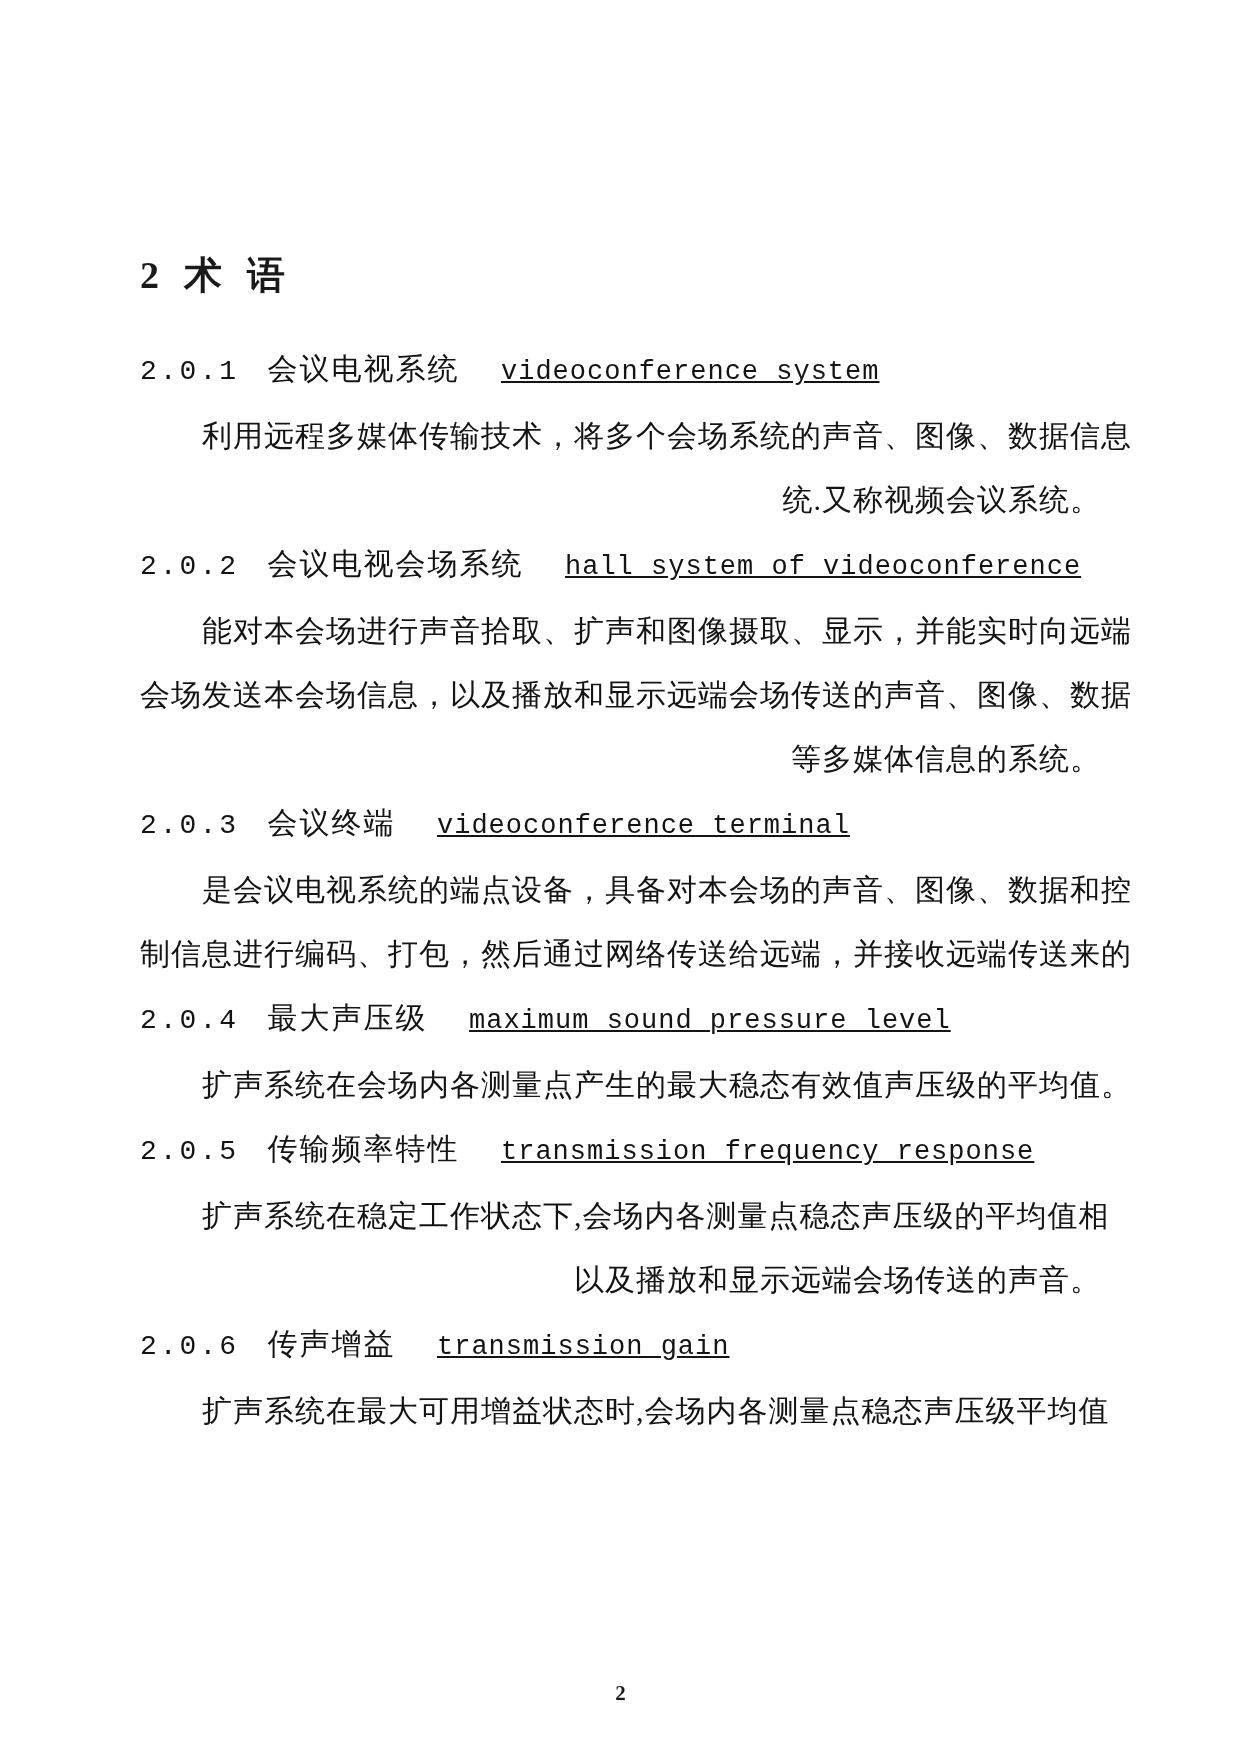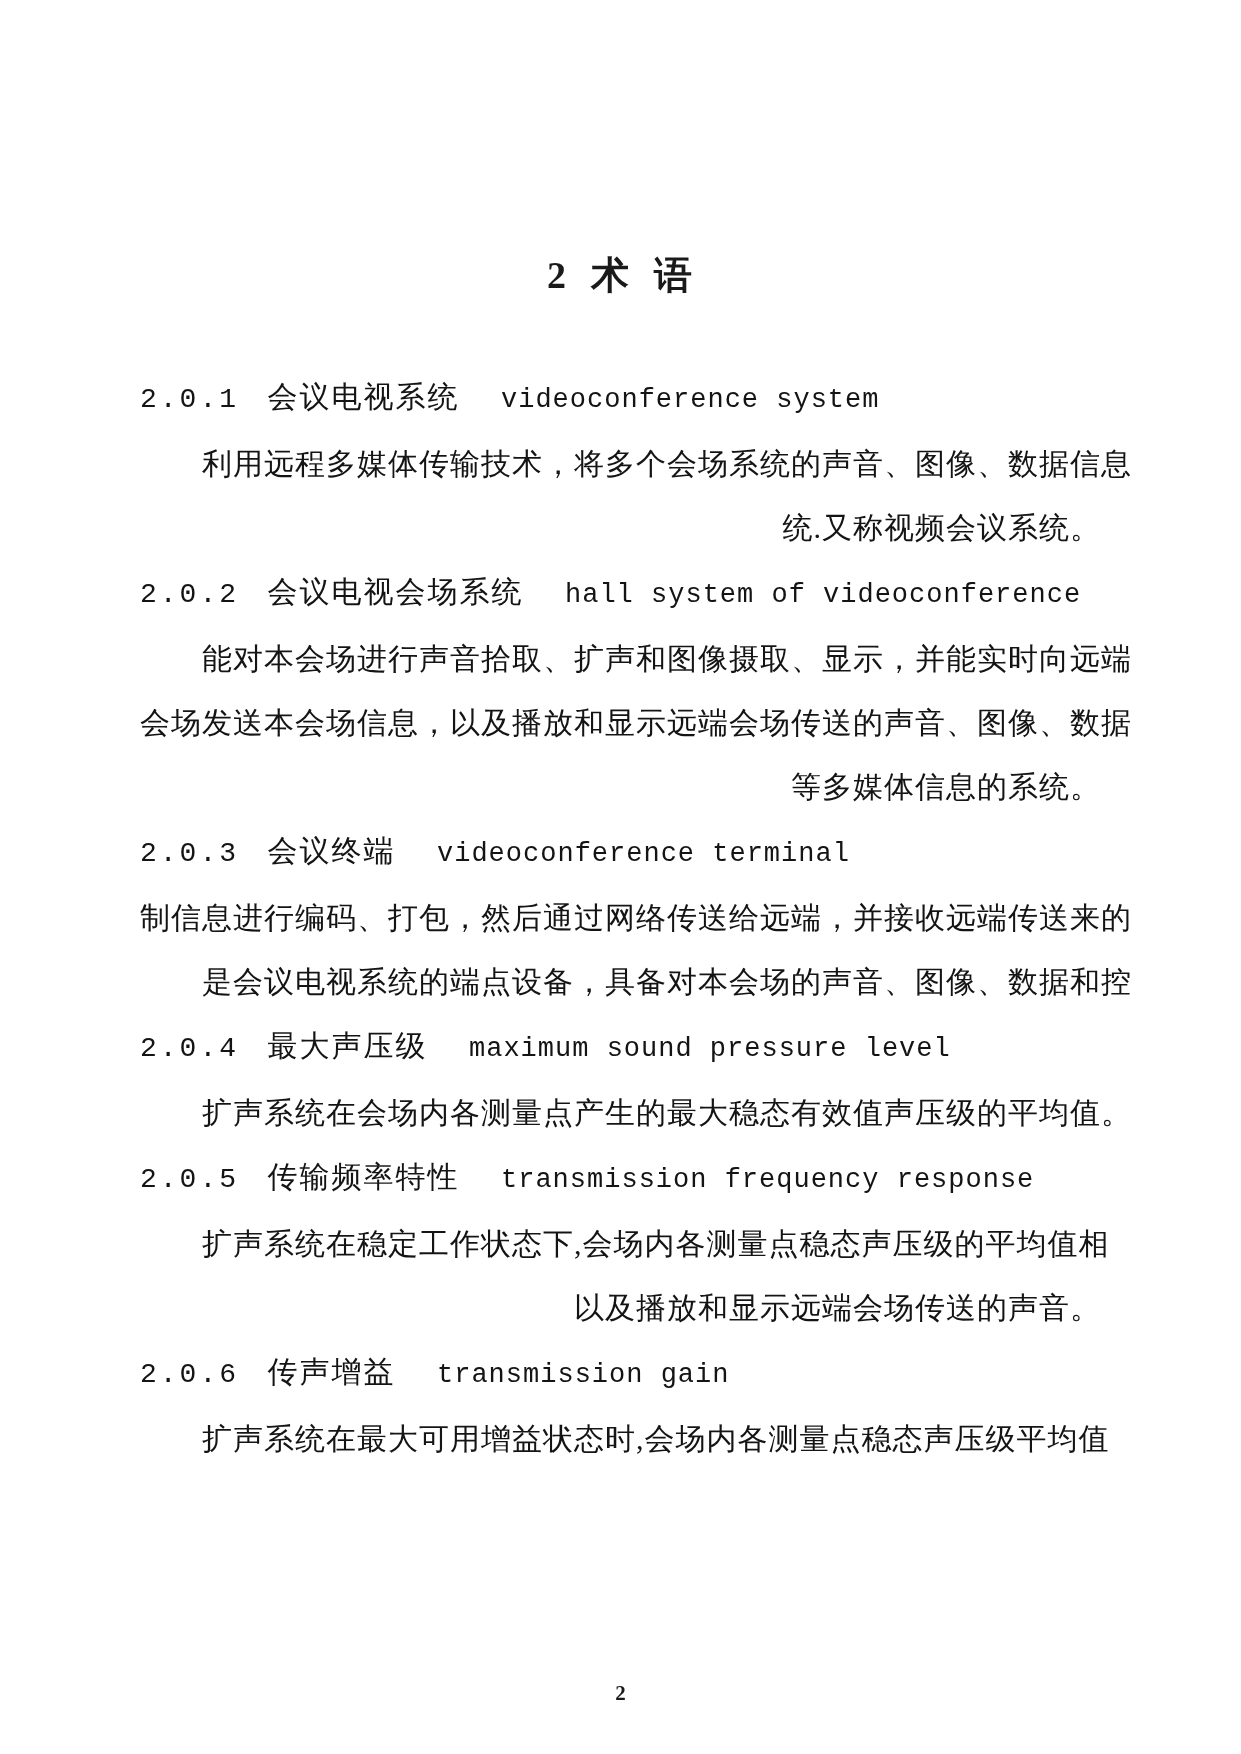--- a/index.html
+++ b/index.html
@@ -15,26 +15,25 @@
     color: #141414;
     overflow: hidden;
   }
   .page {
     box-sizing: border-box;
     width: 1241px;
     height: 1754px;
     padding: 250px 140px 0 140px;
   }
   .doc-title {
-    text-align: center;
     font-size: 38px;
     font-weight: bold;
     letter-spacing: 2px;
     white-space: pre;
-    margin: 0 0 64px 0;
+    margin: 0 0 36px 0;
     color: #1a1a1a;
   }
   .section { margin: 0; }
   .section-heading {
     font-size: 30px;
     line-height: 64px;
     white-space: nowrap;
   }
   .sec-num {
     font-family: "Liberation Mono", monospace;
@@ -44,20 +43,21 @@
   .sec-term {
     margin-left: 21px;
     letter-spacing: 2px;
     font-weight: 400;
   }
   .sec-en {
     font-family: "Liberation Mono", monospace;
     font-size: 27px;
     margin-left: 34px;
     letter-spacing: 1px;
+    text-decoration: underline;
   }
   .line {
     font-size: 30px;
     line-height: 64px;
     letter-spacing: 1px;
     white-space: nowrap;
     text-align: right;
   }
   .line.indent { text-indent: 62px; }
   .page-number {
@@ -98,22 +98,22 @@
     <div class="line">会场发送本会场信息，以及播放和显示远端会场传送的声音、图像、数据</div>
     <div class="line">等多媒体信息的系统。</div>
   </div>
 
   <div class="section">
     <div class="section-heading">
       <span class="sec-num">2.0.3</span>
       <span class="sec-term">会议终端</span>
       <span class="sec-en">videoconference terminal</span>
     </div>
+    <div class="line indent">是会议电视系统的端点设备，具备对本会场的声音、图像、数据和控</div>
     <div class="line">制信息进行编码、打包，然后通过网络传送给远端，并接收远端传送来的</div>
-    <div class="line indent">是会议电视系统的端点设备，具备对本会场的声音、图像、数据和控</div>
   </div>
 
   <div class="section">
     <div class="section-heading">
       <span class="sec-num">2.0.4</span>
       <span class="sec-term">最大声压级</span>
       <span class="sec-en">maximum sound pressure level</span>
     </div>
     <div class="line indent">扩声系统在会场内各测量点产生的最大稳态有效值声压级的平均值。</div>
   </div>

